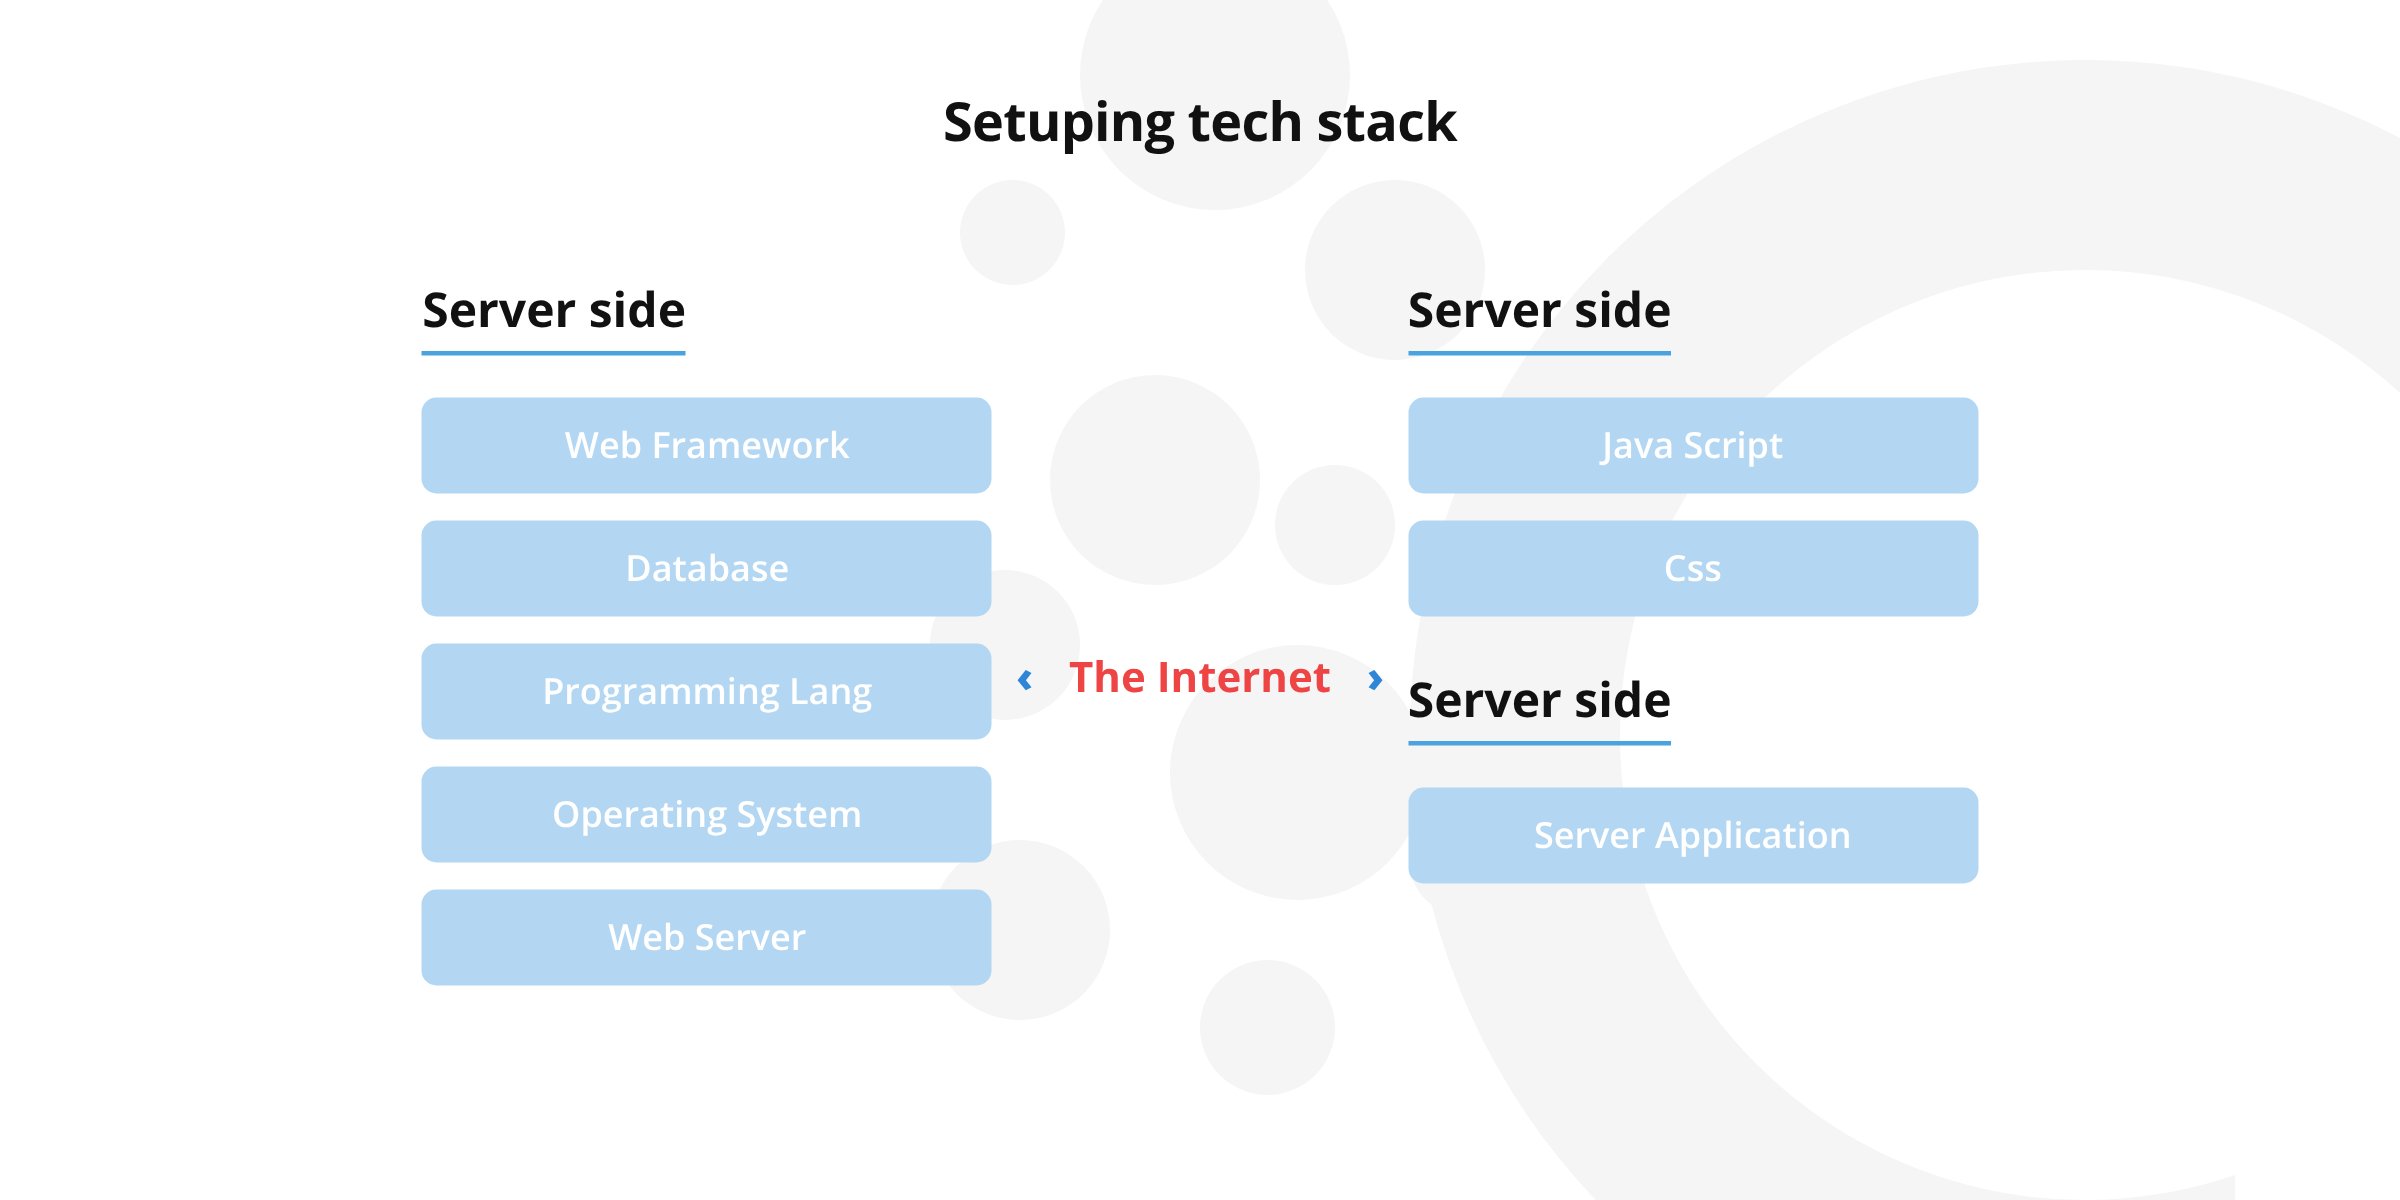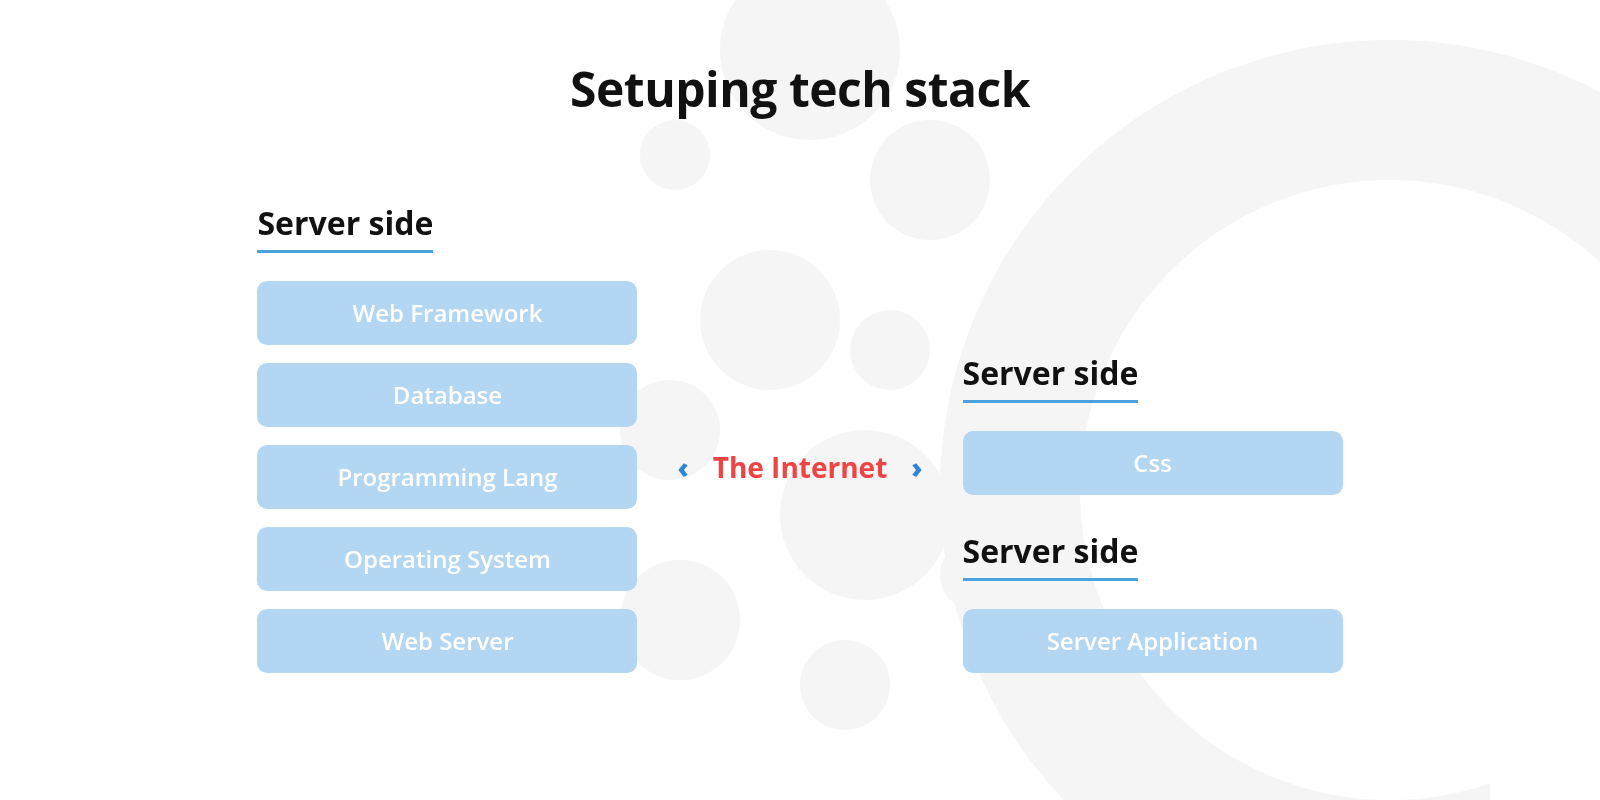--- a/index.html
+++ b/index.html
@@ -50,32 +50,32 @@
     position: relative;
     z-index: 1;
     width: 100%;
     height: 100%;
     box-sizing: border-box;
     padding-top: 56px;
   }
 
   .title {
     text-align: center;
-    font-size: 48px;
+    font-size: 36px;
     font-weight: 700;
     margin: 0 0 80px 0;
     letter-spacing: -0.5px;
   }
 
   .cols {
     display: flex;
     flex-direction: row;
     justify-content: center;
-    align-items: flex-end;
-    gap: 40px;
+    align-items: flex-start;
+    gap: 16px;
     padding: 0 60px;
   }
 
   .col {
     width: 380px;
   }
   .left-col  { margin-left: 160px; }
   .right-col { margin-right: 160px; }
 
   .mid-col {
@@ -165,20 +165,21 @@
       <span class="chev">‹</span>
       <span class="mid-label">The Internet</span>
       <span class="chev">›</span>
     </div>
 
     <div class="col right-col">
 
       <div>
         <div class="section-heading">Server side</div>
         <div class="stack">
+          <div class="pill">Java Script</div>
           <div class="pill">Css</div>
         </div>
       </div>
 
       <div class="sub-block">
         <div class="section-heading">Server side</div>
         <div class="stack">
           <div class="pill">Server Application</div>
         </div>
       </div>

